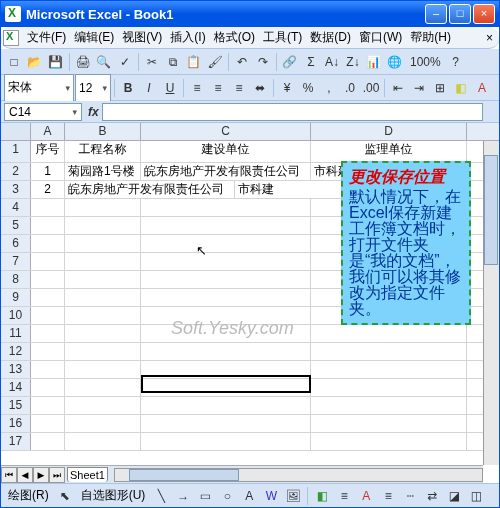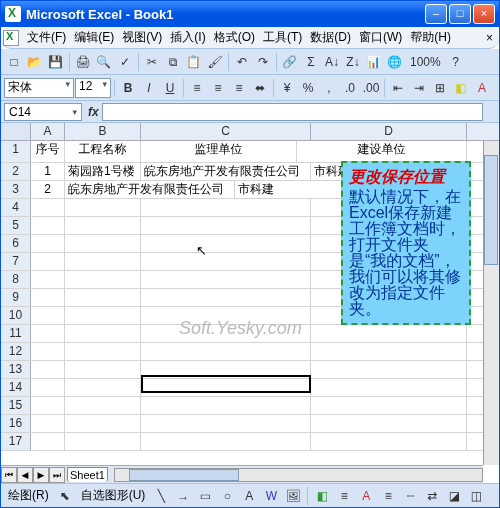--- a/index.html
+++ b/index.html
@@ -14,21 +14,21 @@
   .win-btn.close { background: linear-gradient(to bottom,#f87c5a,#d6452a); }
   .menubar { background: #eef3fa; border-bottom: 1px solid #a9c4e8; height: 22px; display: flex; align-items: center; padding: 0 2px; border-radius: 10px; }
   .menubar .xl-icon { width: 16px; height: 16px; margin-right: 4px; background: #fff; border: 1px solid #999; position: relative; }
   .menubar .xl-icon::before { content: "X"; position: absolute; color: #1c8a3a; font-weight: bold; font-size: 11px; left: 2px; top: -1px; }
   .menu-item { padding: 2px 4px; cursor: pointer; }
   .menubar .spacer { flex: 1; }
   .toolbar { background: #d6e4f5; border-bottom: 1px solid #a9c4e8; height: 26px; display: flex; align-items: center; padding: 1px 3px; gap: 1px; }
   .tbtn { width: 20px; height: 20px; border: 1px solid transparent; border-radius: 2px; display: inline-flex; align-items: center; justify-content: center; font-size: 12px; cursor: pointer; color: #333; }
   .sep { width: 1px; height: 18px; background: #a9c4e8; margin: 0 2px; }
   .fmt-bar { background: #d6e4f5; border-bottom: 1px solid #a9c4e8; height: 26px; display: flex; align-items: center; padding: 2px 3px; gap: 1px; }
-  .font-combo { height: 20px; background: #fff; border: 1px solid #7f9db9; font-size: 12px; padding: 0 3px; display: flex; align-items: flex-start; min-width: 70px; }
+  .font-combo { height: 28px; background: #fff; border: 1px solid #7f9db9; font-size: 12px; padding: 0 3px; display: flex; align-items: center; min-width: 70px; }
   .font-combo.size { min-width: 36px; }
   .combo-arrow { margin-left: auto; font-size: 9px; color: #555; }
   .bold { font-weight: bold; }
   .italic { font-style: italic; }
   .underline { text-decoration: underline; }
   .namebox-row { background: #d6e4f5; border-bottom: 1px solid #a9c4e8; height: 22px; display: flex; align-items: center; }
   .namebox { width: 78px; height: 18px; background: #fff; border: 1px solid #7f9db9; margin: 0 3px; padding: 0 4px; font-size: 12px; display: flex; align-items: center; }
   .fx-label { font-style: italic; font-weight: bold; padding: 0 3px; color: #333; }
   .formula-bar { flex: 1; height: 18px; background: #fff; border: 1px solid #7f9db9; margin-right: 16px; }
   .grid-area { flex: 1; display: flex; flex-direction: column; background: #fff; position: relative; overflow: hidden; }
@@ -164,22 +164,22 @@
       <div class="colh A">A</div>
       <div class="colh B">B</div>
       <div class="colh C">C</div>
       <div class="colh D">D</div>
     </div>
     <div class="rows" id="rows-container">
         <div class="row" style="height: 22px;">
           <div class="rowh">1</div>
           <div class="cell A hdr-cell">序号</div>
           <div class="cell B hdr-cell">工程名称</div>
+          <div class="cell C hdr-cell">建设单位</div>
           <div class="cell D hdr-cell">监理单位</div>
-          <div class="cell C hdr-cell">建设单位</div>
         </div>
         <div class="row">
           <div class="rowh">2</div>
           <div class="cell A">1</div>
           <div class="cell B">菊园路1号楼</div>
           <div class="cell C">皖东房地产开发有限责任公司</div>
           <div class="cell D">市科建</div>
         </div>
         <div class="row">
           <div class="rowh">3</div>
@@ -293,21 +293,21 @@
 
     <div class="selection" style="left:140px; top:252px; width:170px; height:18px;"></div>
 
     <div class="cursor-arrow" style="left:195px; top:120px;">↖</div>
 
     <div class="tip-box" style="left:340px; top:38px;">
       <div class="tip-title">更改保存位置</div>
       <div class="tip-body">默认情况下，在Excel保存新建工作簿文档时，打开文件夹是“我的文档”，我们可以将其修改为指定文件夹。</div>
     </div>
 
-    <div class="watermark" style="left:178px; top:195px;">Soft.Yesky.com</div>
+    <div class="watermark" style="left:170px; top:195px;">Soft.Yesky.com</div>
 
     <div class="sheet-tabs" style="position:absolute;left:0;right:16px;bottom:0;">
       <div class="tab-nav">
         <div class="tab-nav-btn">⏮</div>
         <div class="tab-nav-btn">◀</div>
         <div class="tab-nav-btn">▶</div>
         <div class="tab-nav-btn">⏭</div>
       </div>
       <div class="sheet-tab">Sheet1</div>
       <div class="hscroll">

